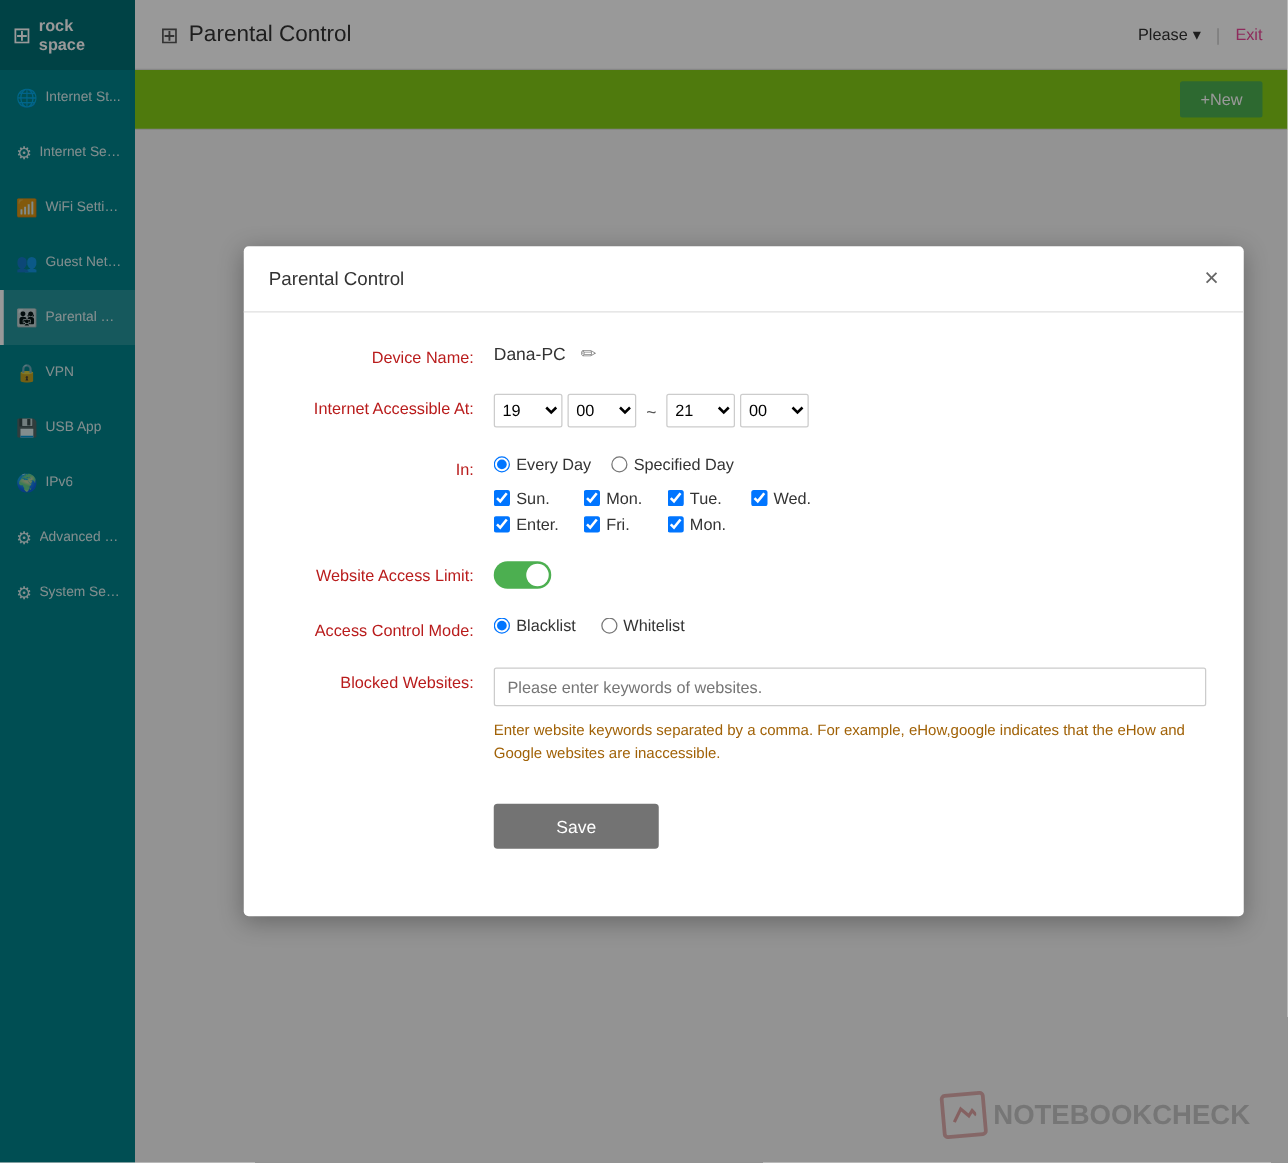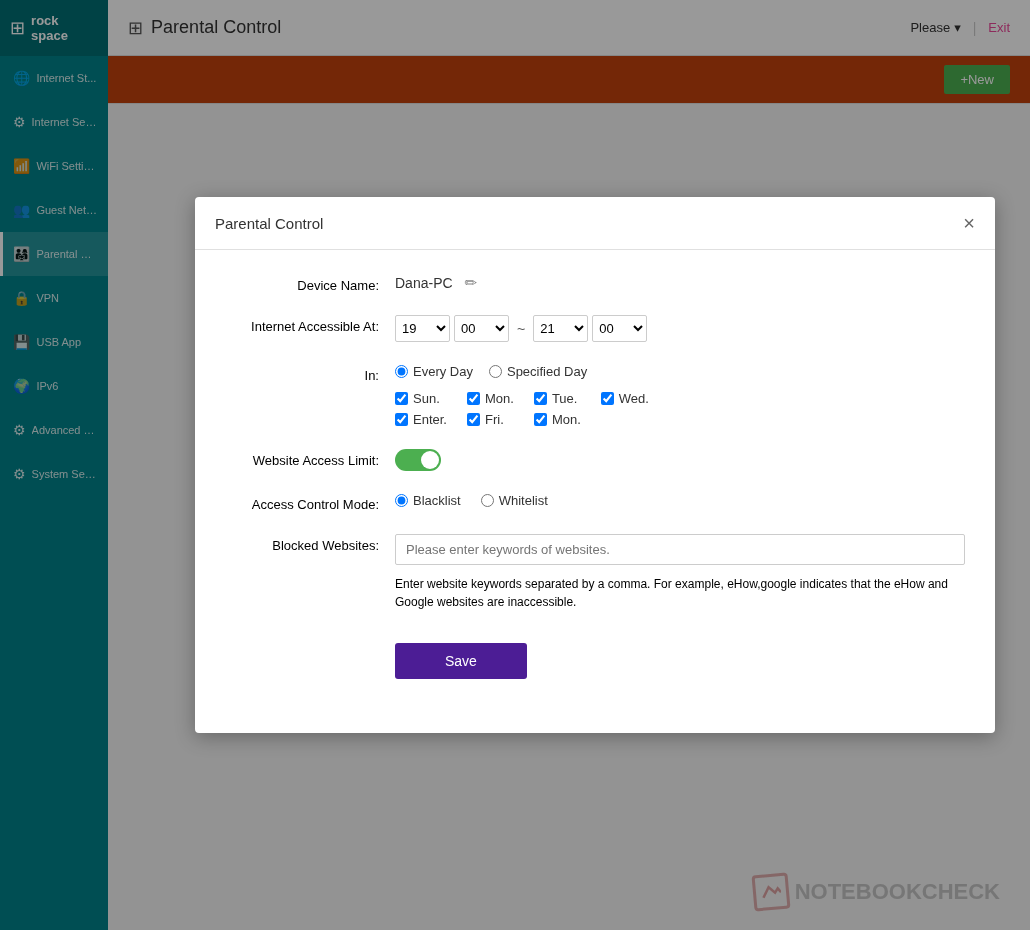--- a/index.html
+++ b/index.html
@@ -168,21 +168,21 @@
     .form-row {
       display: flex;
       align-items: flex-start;
       margin-bottom: 22px;
     }
     .form-label {
       width: 170px;
       text-align: right;
       padding-right: 16px;
       padding-top: 4px;
-      color: #000000;
+      color: #b91c1c;
       font-size: 13px;
       flex-shrink: 0;
     }
     .form-control {
       flex: 1;
       display: flex;
       align-items: center;
       flex-wrap: wrap;
       gap: 4px;
     }
@@ -287,29 +287,29 @@
     .blocked-input {
       width: 100%;
       border: 1px solid #ccc;
       padding: 7px 10px;
       font-size: 13px;
       border-radius: 2px;
       outline: none;
       color: #aaa;
     }
     .hint-text {
-      color: #000000;
+      color: #a16207;
       font-size: 12px;
       margin-top: 6px;
       line-height: 1.5;
     }
 
     
     .save-btn {
-      background: #4c1d95;
+      background: #737373;
       color: white;
       border: none;
       padding: 10px 50px;
       font-size: 14px;
       border-radius: 3px;
       cursor: pointer;
       margin-left: 170px;
       margin-top: 10px;
     }
 
@@ -330,21 +330,21 @@
       width: 36px;
       height: 36px;
       border: 3px solid rgba(200,100,100,0.5);
       border-radius: 4px;
       display: flex;
       align-items: center;
       justify-content: center;
       transform: rotate(-5deg);
     }
     .top-bar {
-      background: #c2410c;
+      background: #84cc16;
       height: 48px;
       display: flex;
       align-items: center;
       padding: 0 20px;
       border-bottom: 1px solid #e0e0e0;
     }
     .top-bar-action {
       margin-left: auto;
       background: #4caf50;
       color: white;

